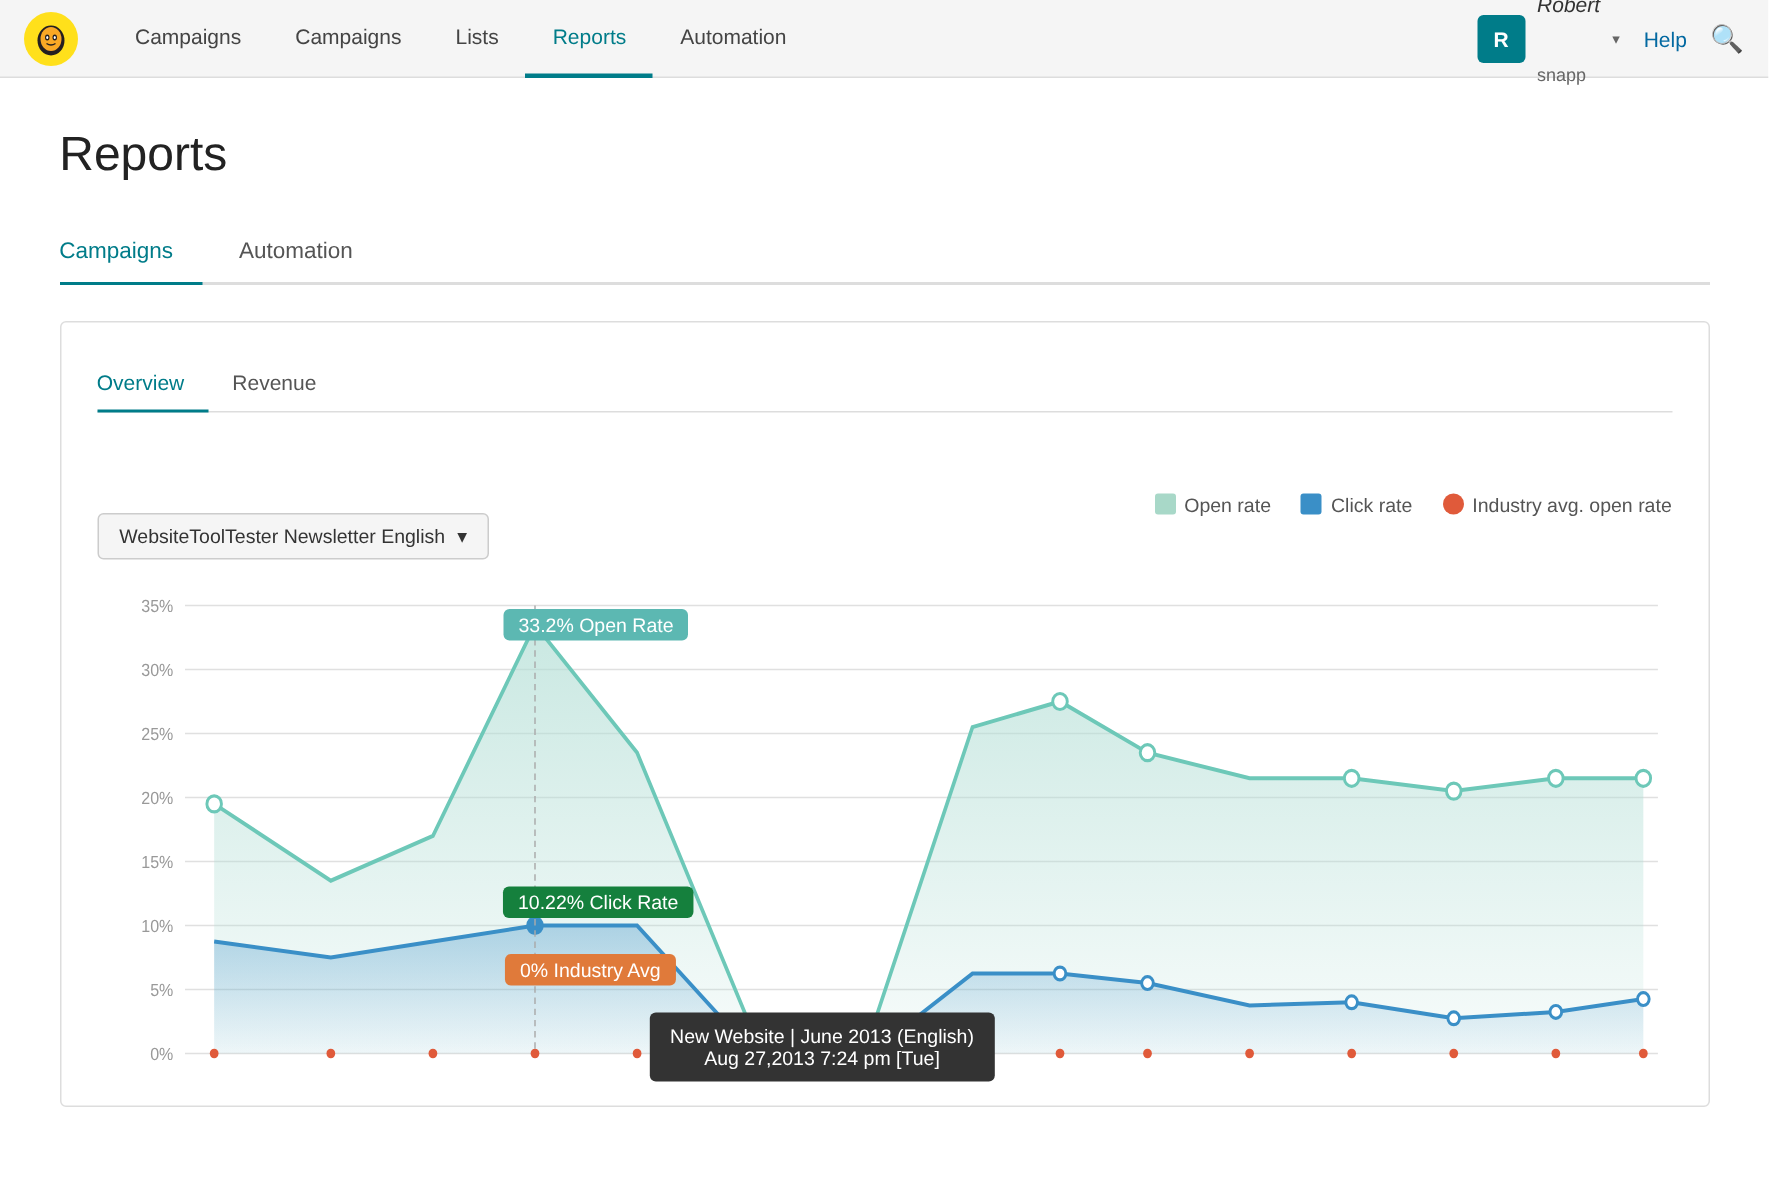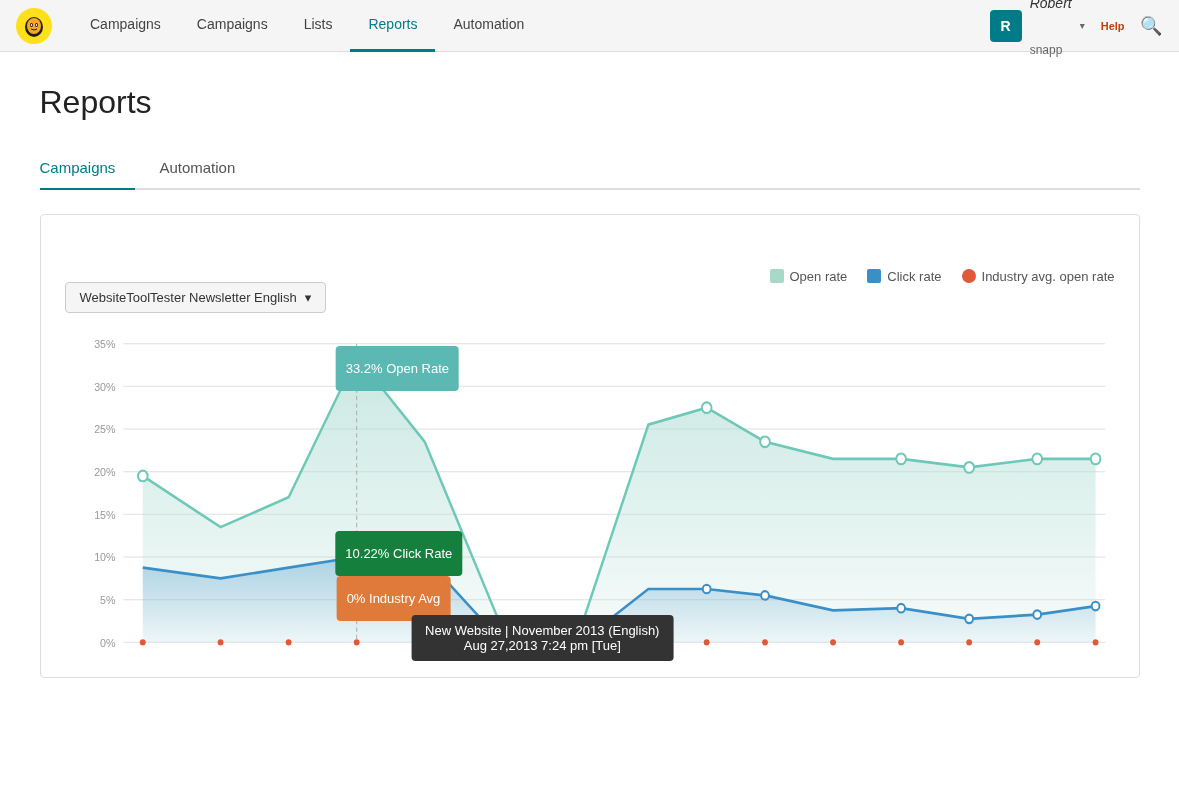--- a/index.html
+++ b/index.html
@@ -55,21 +55,21 @@
       width: 32px; height: 32px;
       background: #007c89;
       border-radius: 4px;
       color: #fff;
       display: flex; align-items: center; justify-content: center;
       font-size: 14px; font-weight: bold;
     }
     .avatar-name { font-size: 14px; font-weight: 500; font-style: italic; }
     .avatar-sub { font-size: 12px; color: #666; margin-top: 32px; }
     .avatar-caret { font-size: 10px; color: #666; }
-    .help-link { font-size: 11px; color: #c2410c; cursor: pointer; font-weight: bold; }
+    .help-link { font-size: 14px; color: #0369a1; cursor: pointer; }
     .search-icon-btn { cursor: pointer; font-size: 18px; color: #444; }
 
     
     .page-content {
       max-width: 1140px;
       margin: 0 auto;
       padding: 32px 20px 0;
     }
     .page-title {
       font-size: 32px;
@@ -172,21 +172,21 @@
     }
     .chart-svg {
       width: 100%;
       height: 100%;
     }
 
     
     .tooltip-box {
       position: absolute;
       border-radius: 4px;
-      padding: 15px 10px;
+      padding: 3px 10px;
       font-size: 13px;
       color: #fff;
       white-space: nowrap;
       pointer-events: none;
     }
     .tooltip-teal { background: #5cb8b2; }
     .tooltip-blue { background: #15803d; }
     .tooltip-orange { background: #e07a3a; }
 
     .tooltip-bottom {
@@ -244,20 +244,24 @@
 <div class="page-content">
   <h1 class="page-title">Reports</h1>
 
   <div class="tabs-bar">
     <div class="tab active">Campaigns</div>
     <div class="tab">Automation</div>
   </div>
 
   <div class="card">
 
+    <div class="inner-tabs">
+      <div class="inner-tab active">Overview</div>
+      <div class="inner-tab">Revenue</div>
+    </div>
 
     <div class="chart-controls">
       <button class="dropdown-btn">
         <span>WebsiteToolTester Newsletter English</span>
         <span>▾</span>
       </button>
       <div class="legend">
         <div class="legend-item">
           <div class="legend-dot" style="background:#a8d8c8;"></div>
           <span>Open rate</span>
@@ -356,19 +360,19 @@
         <span>10.22% Click Rate</span>
       </div>
 
       
       <div class="tooltip-box tooltip-orange" style="left: 27%; top: 76%; transform: translateX(-10%);">
         <span>0% Industry Avg</span>
       </div>
 
       
       <div class="tooltip-bottom" style="left: 50%; top: 88%; transform: translateX(-68%);">
-        <div>New Website | November 2013 (English)</div>
+        <div>New Website | June 2013 (English)</div>
         <div>Aug 27,2013 7:24 pm [Tue]</div>
       </div>
     </div>
 
   </div>
 </div>
 
 </body></html>

